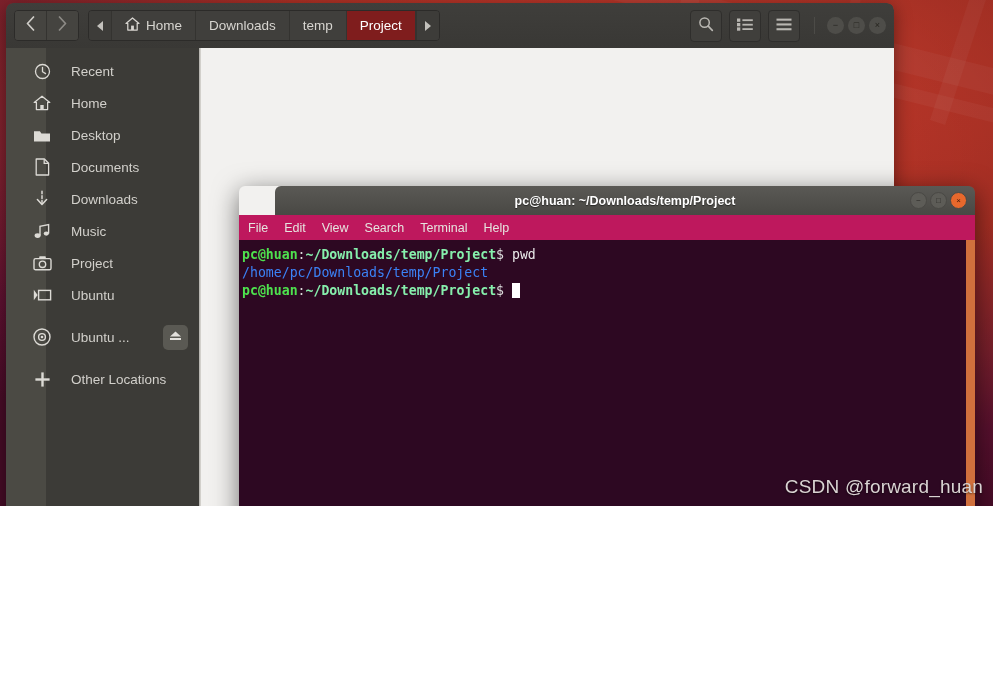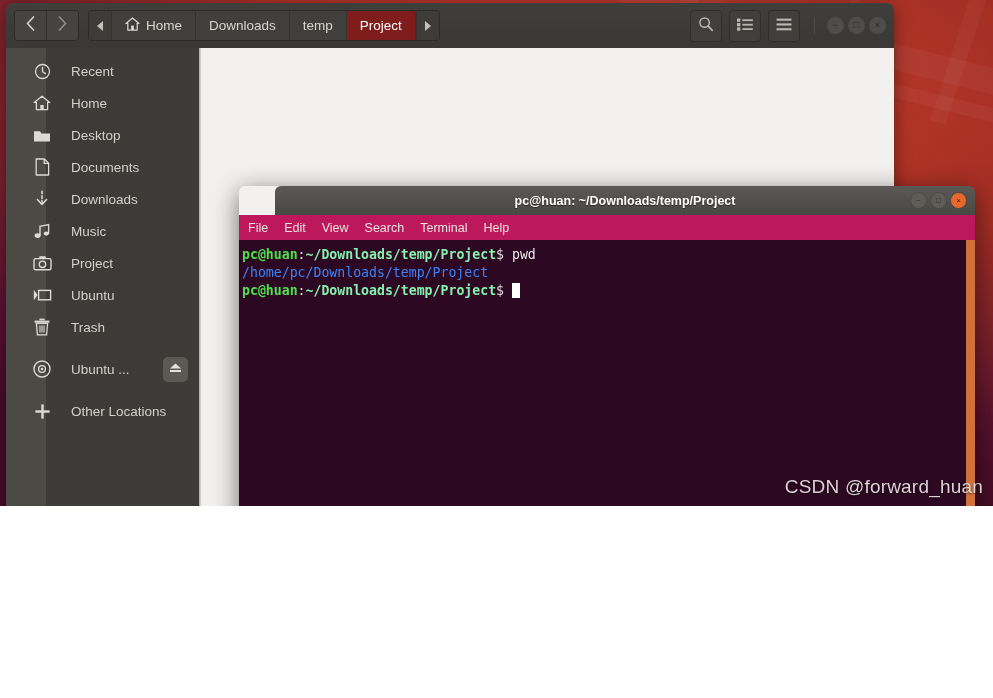--- a/index.html
+++ b/index.html
@@ -516,33 +516,20 @@
         <div class="side-item">
           <span class="ico">
             <svg width="19" height="14" viewBox="0 0 19 14">
               <rect x="5.6" y="2.4" width="12" height="9.4" fill="none" stroke="currentColor" stroke-width="1.4"></rect>
               <polygon points="0.8,1.8 4.6,7 0.8,12.2" fill="currentColor"></polygon>
             </svg>
           </span>
           <span class="lbl">Ubuntu</span>
         </div>
 
-        <div class="side-item">
-          <span class="ico">
-            <svg width="16" height="18" viewBox="0 0 16 18">
-              <rect x="0.6" y="2.6" width="14.8" height="2.1" fill="currentColor"></rect>
-              <rect x="5.4" y="0.6" width="5.2" height="1.7" fill="currentColor"></rect>
-              <path d="M2.4 5.4 L3.4 16.8 L12.6 16.8 L13.6 5.4 Z" fill="none" stroke="currentColor" stroke-width="1.3"></path>
-              <line x1="6" y1="7.6" x2="6" y2="14.6" stroke="currentColor" stroke-width="1.1"></line>
-              <line x1="8" y1="7.6" x2="8" y2="14.6" stroke="currentColor" stroke-width="1.1"></line>
-              <line x1="10" y1="7.6" x2="10" y2="14.6" stroke="currentColor" stroke-width="1.1"></line>
-            </svg>
-          </span>
-          <span class="lbl">Trash</span>
-        </div>
 
         <div class="side-gap"></div>
 
         <div class="side-item">
           <span class="ico">
             <svg width="18" height="18" viewBox="0 0 18 18">
               <circle cx="9" cy="9" r="8" fill="none" stroke="currentColor" stroke-width="1.4"></circle>
               <circle cx="9" cy="9" r="3.4" fill="none" stroke="currentColor" stroke-width="1.4"></circle>
               <circle cx="9" cy="9" r="1.3" fill="currentColor"></circle>
             </svg>

